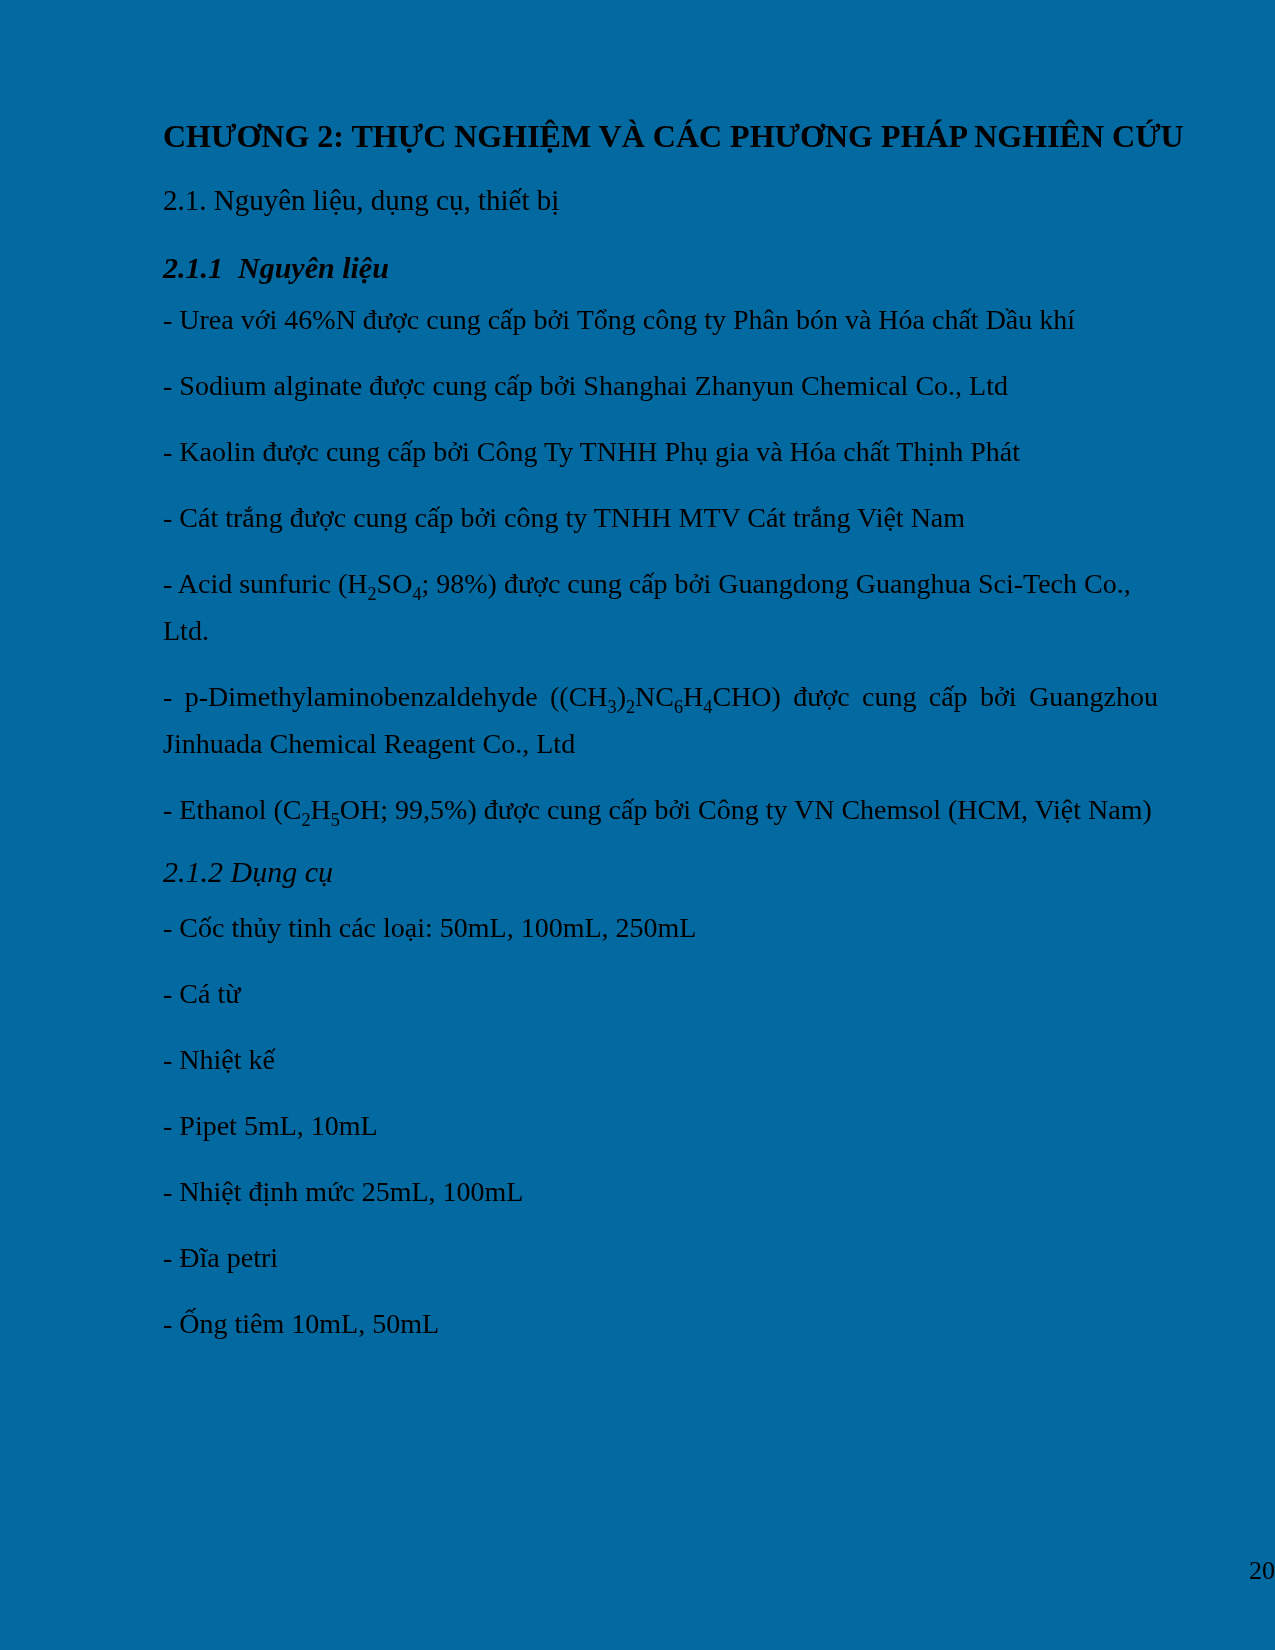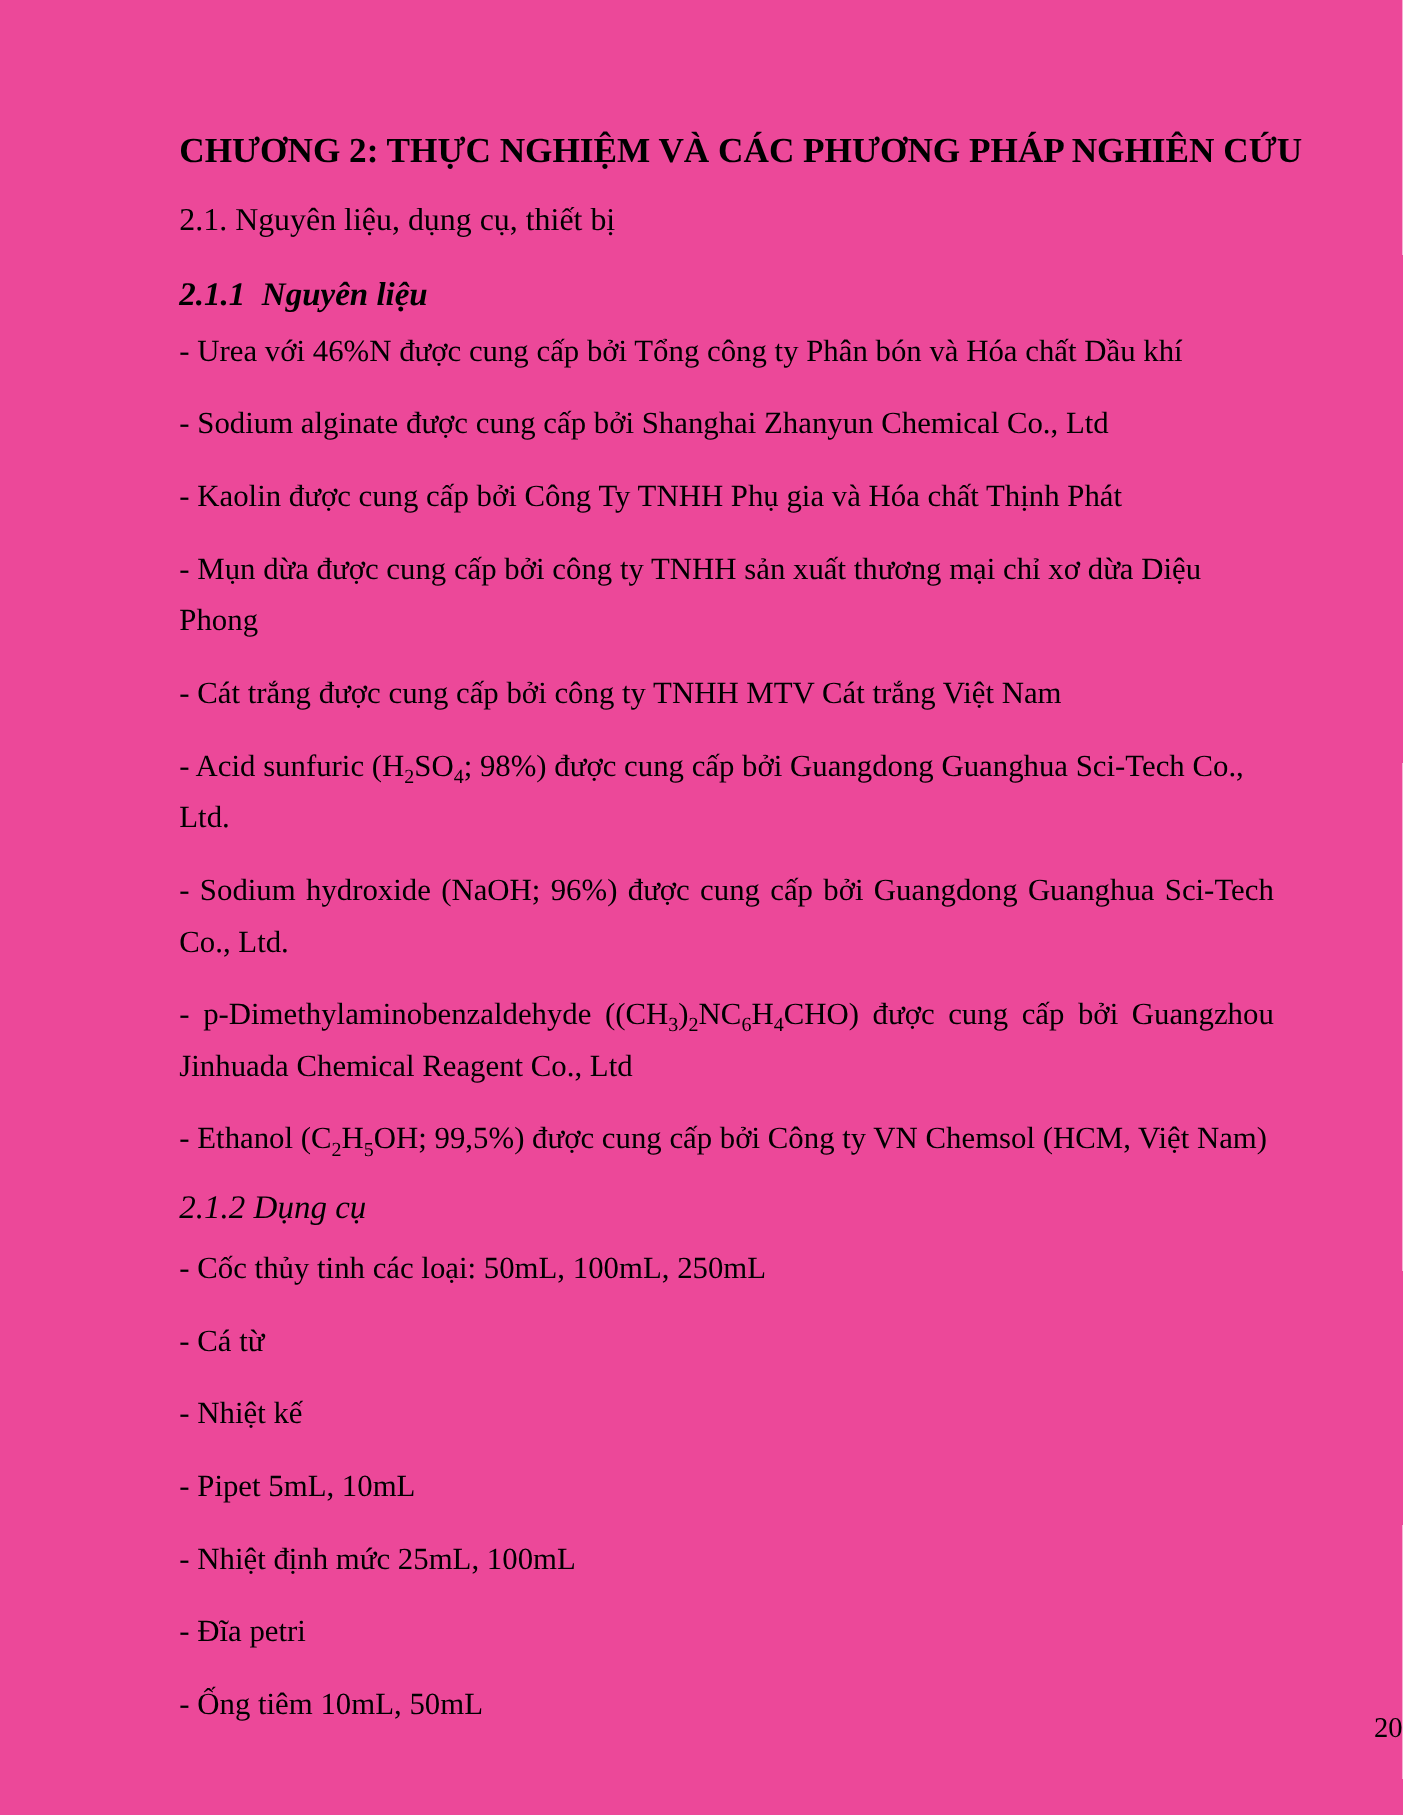--- a/index.html
+++ b/index.html
@@ -6,21 +6,21 @@
   html, body {
     margin: 0;
     padding: 0;
     background: #ffffff;
   }
   .page {
     position: relative;
     width: 1275px;
     height: 1650px;
     margin: 0 auto;
-    background: #ec4899;
+    background: #0369a1;
     color: #000000;
     font-family: "Liberation Serif", "DejaVu Serif", serif;
     box-sizing: border-box;
     padding: 118px 117px 0 163px;
     overflow: hidden;
   }
   .doc-title {
     font-size: 32px;
     font-weight: bold;
     line-height: 36px;
@@ -83,27 +83,25 @@
   <div class="h-2-1">2.1. Nguyên liệu, dụng cụ, thiết bị</div>
 
   <div class="h-2-1-1">2.1.1  Nguyên liệu</div>
 
   <p class="para">- Urea với 46%N được cung cấp bởi Tổng công ty Phân bón và Hóa chất Dầu khí</p>
 
   <p class="para">- Sodium alginate được cung cấp bởi Shanghai Zhanyun Chemical Co., Ltd</p>
 
   <p class="para">- Kaolin được cung cấp bởi Công Ty TNHH Phụ gia và Hóa chất Thịnh Phát</p>
 
-  <p class="para">- Mụn dừa được cung cấp bởi công ty TNHH sản xuất thương mại chỉ xơ dừa Diệu Phong</p>
 
   <p class="para">- Cát trắng được cung cấp bởi công ty TNHH MTV Cát trắng Việt Nam</p>
 
   <p class="para">- Acid sunfuric (H<sub>2</sub>SO<sub>4</sub>; 98%) được cung cấp bởi Guangdong Guanghua Sci-Tech Co., Ltd.</p>
 
-  <p class="para justify">- Sodium hydroxide (NaOH; 96%) được cung cấp bởi Guangdong Guanghua Sci-Tech Co., Ltd.</p>
 
   <p class="para justify">- p-Dimethylaminobenzaldehyde ((CH<sub>3</sub>)<sub>2</sub>NC<sub>6</sub>H<sub>4</sub>CHO) được cung cấp bởi Guangzhou Jinhuada Chemical Reagent Co., Ltd</p>
 
   <p class="para">- Ethanol (C<sub>2</sub>H<sub>5</sub>OH; 99,5%) được cung cấp bởi Công ty VN Chemsol (HCM, Việt Nam)</p>
 
   <div class="h-2-1-2">2.1.2 Dụng cụ</div>
 
   <p class="para">- Cốc thủy tinh các loại: 50mL, 100mL, 250mL</p>
 
   <p class="para">- Cá từ</p>

